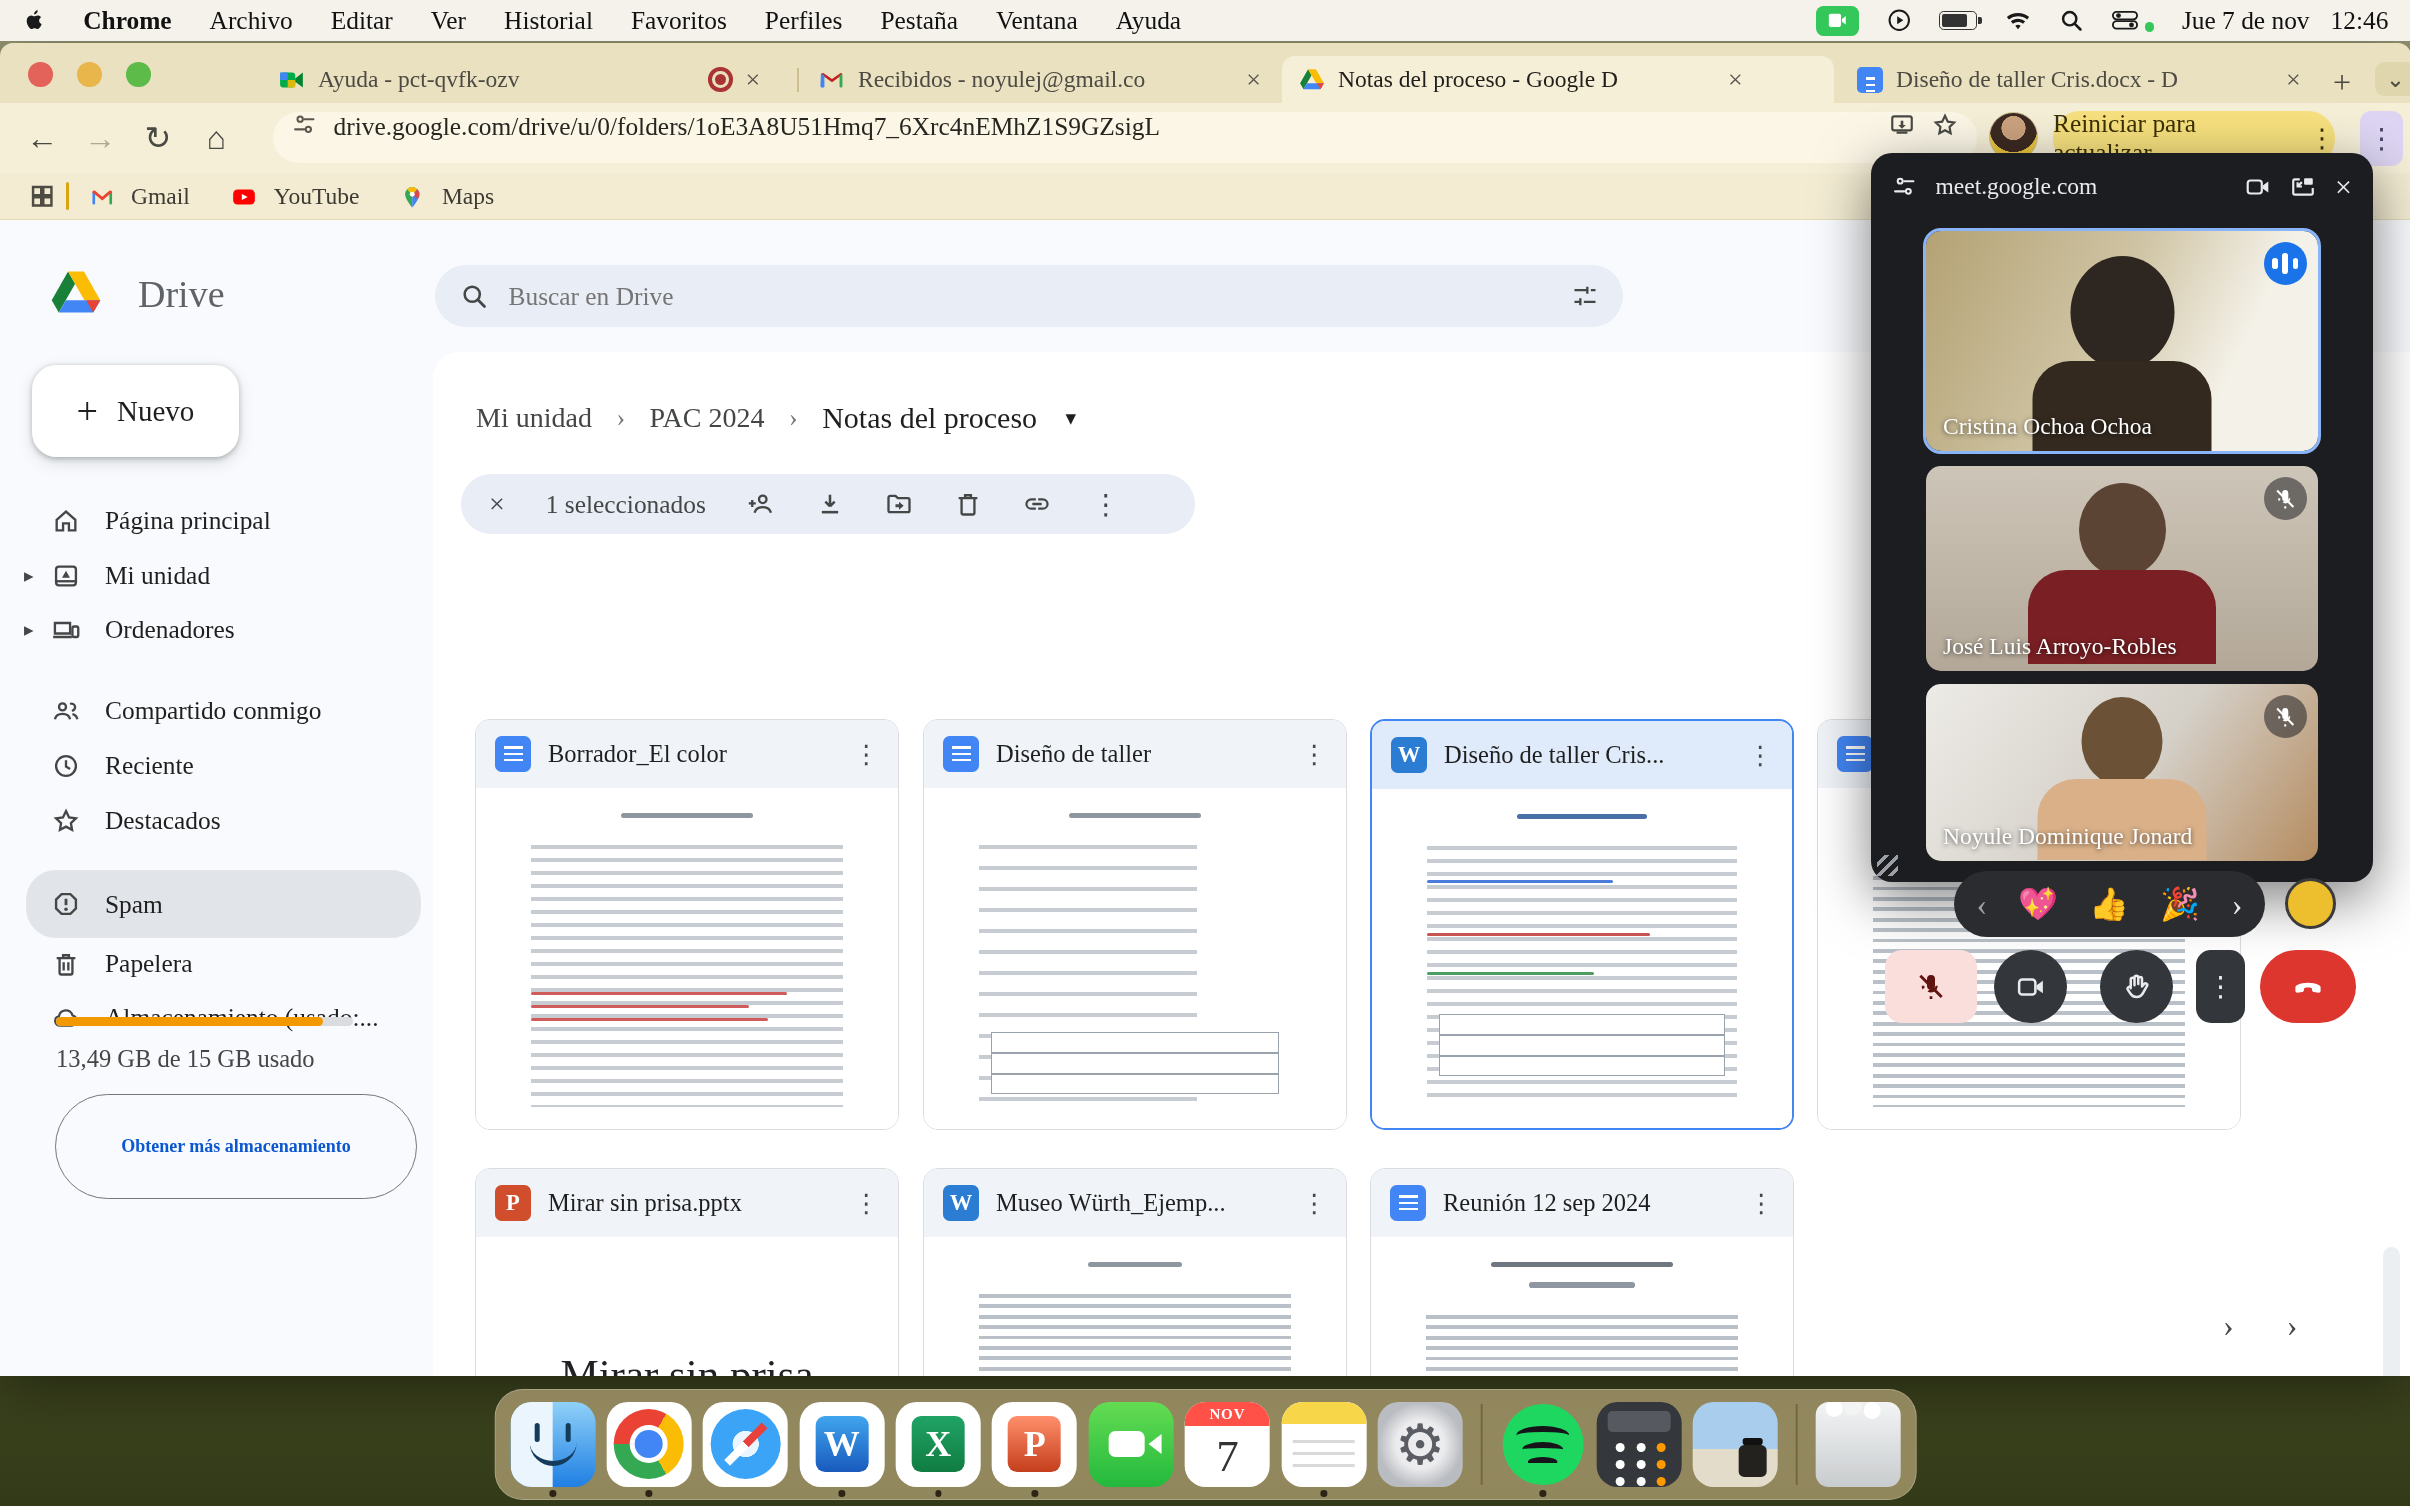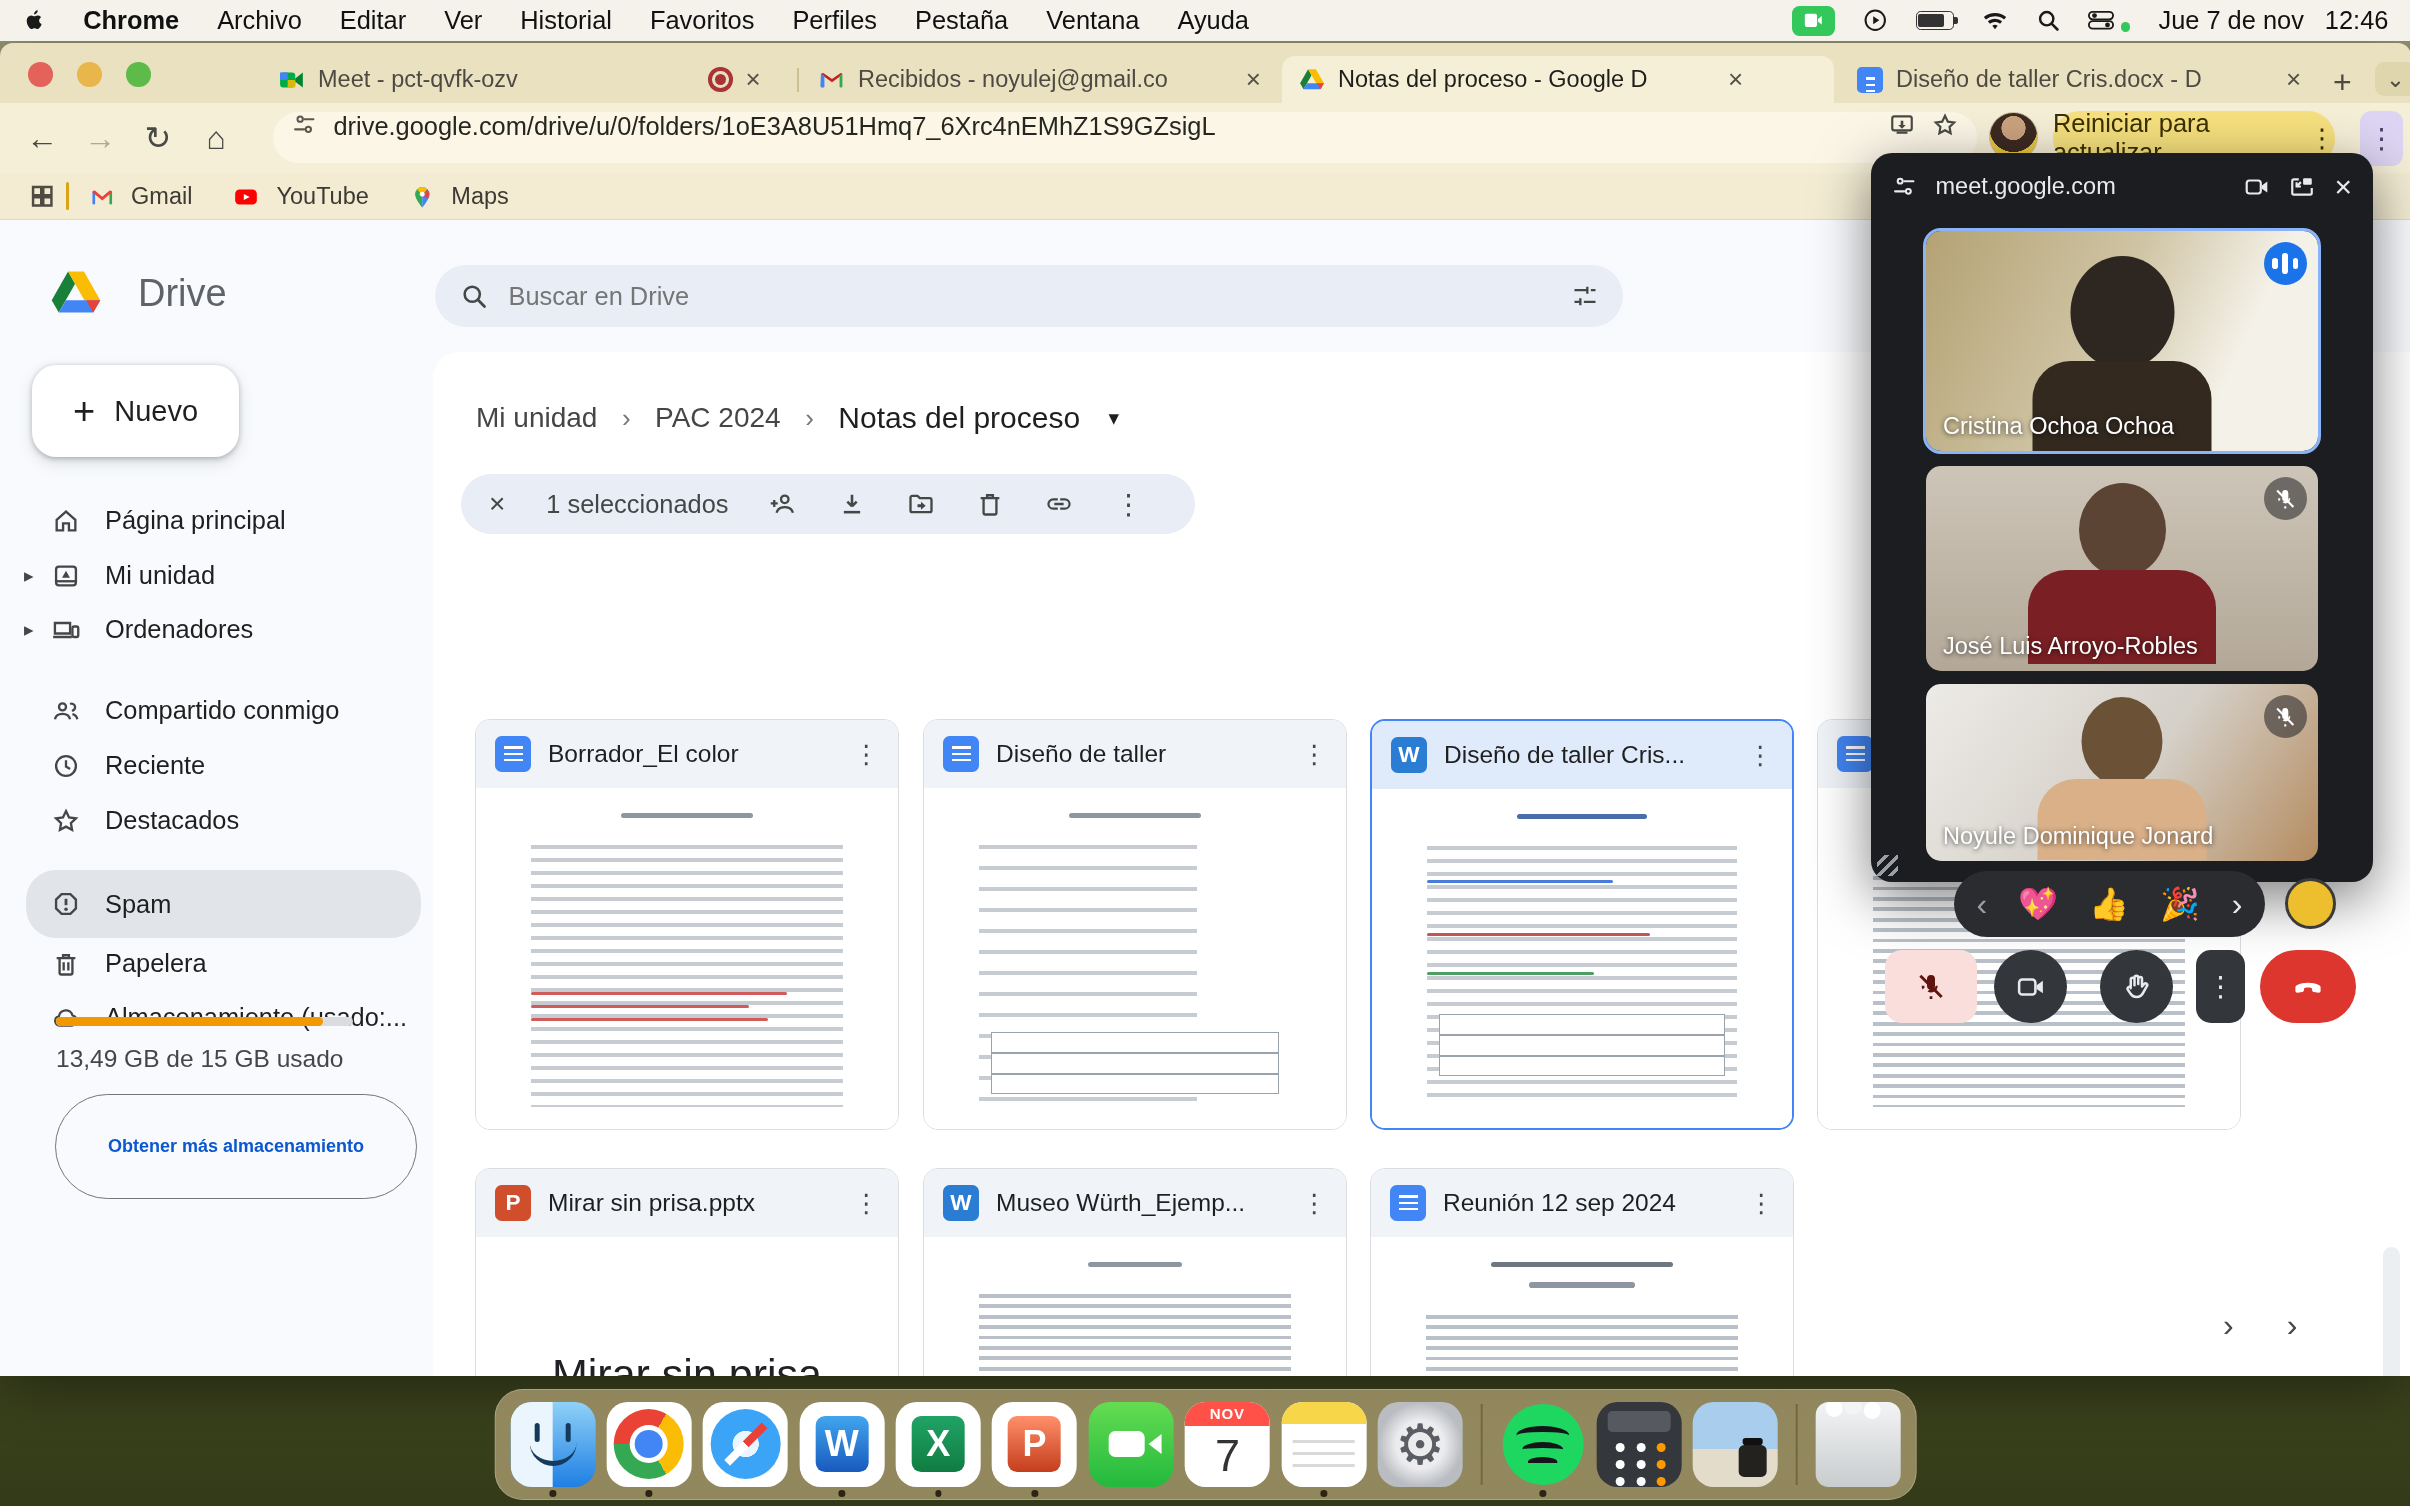--- a/index.html
+++ b/index.html
@@ -1,18 +1,18 @@
 <!DOCTYPE html>
 <html style="font-size:15px"><head>
 <meta charset="utf-8">
 <style>
 *{margin:0;padding:0;box-sizing:border-box}
 html,body{background:#222}
 #screen{position:relative;width:2411px;height:1507px;overflow:hidden;
-  font-family:Liberation Sans, sans-serif;
+  font-family:Liberation Serif, serif;
   background:linear-gradient(180deg,#9a9a78 0%,#6f7342 55%,#4a5226 78%,#333a18 100%)}
 
 .menubar{position:absolute;top:0;left:0;right:0;height:41px;background:#f5f2ec;
   display:flex;align-items:center;padding:0 22.6px;color:#111;font-size:25.4px;z-index:50}
 .mb-left{display:flex;align-items:center;gap:38px}
 .mb-left .app{font-weight:700}
 .mb-right{margin-left:auto;display:flex;align-items:center;gap:28px}
 .rec-pill{width:43px;height:30px;border-radius:7.5px;background:#34c759;display:flex;align-items:center;justify-content:center}
 .batt{width:38px;height:19px;border:1.9px solid #333;border-radius:4.7px;position:relative}
 .batt::after{content:"";position:absolute;right:-5.6px;top:4.7px;width:3.8px;height:7.5px;background:#333;border-radius:0 1.9px 1.9px 0}
@@ -275,21 +275,21 @@
 
       <div class="tab" style="left:262px;width:529px">
         <span class="svgic">
           <svg viewBox="0 0 24 24" width="26" height="26">
               <rect x="1" y="5" width="14" height="14" rx="3" fill="#00ac47"></rect>
               <rect x="1" y="5" width="7" height="7" fill="#4285f4"></rect>
               <rect x="8" y="12" width="7" height="7" fill="#fbbc05" opacity=".85"></rect>
               <path fill="#00832d" d="M15 10.5 22 5v14l-7-5.5z"></path>
             </svg>
         </span>
-        <span class="t-title">Meet - pct-qvfk-ozv</span>
+        <span class="t-title">Ayuda - pct-qvfk-ozv</span>
         <span class="rec-badge"></span>
         <span class="t-close">×</span>
       </div>
       <span class="tab-sep" style="left:797px"></span>
 
       <div class="tab" style="left:802px;width:476px">
         <span class="svgic">
           <svg viewBox="0 0 24 24" width="26" height="26">
               <path fill="#ea4335" d="M3 6.5 12 13l9-6.5V6l-9 6.5L3 6z"></path>
               <path fill="#4285f4" d="M3 6h2v13H4a1.5 1.5 0 0 1-1.5-1.5z" transform="translate(-1.2)"></path>

